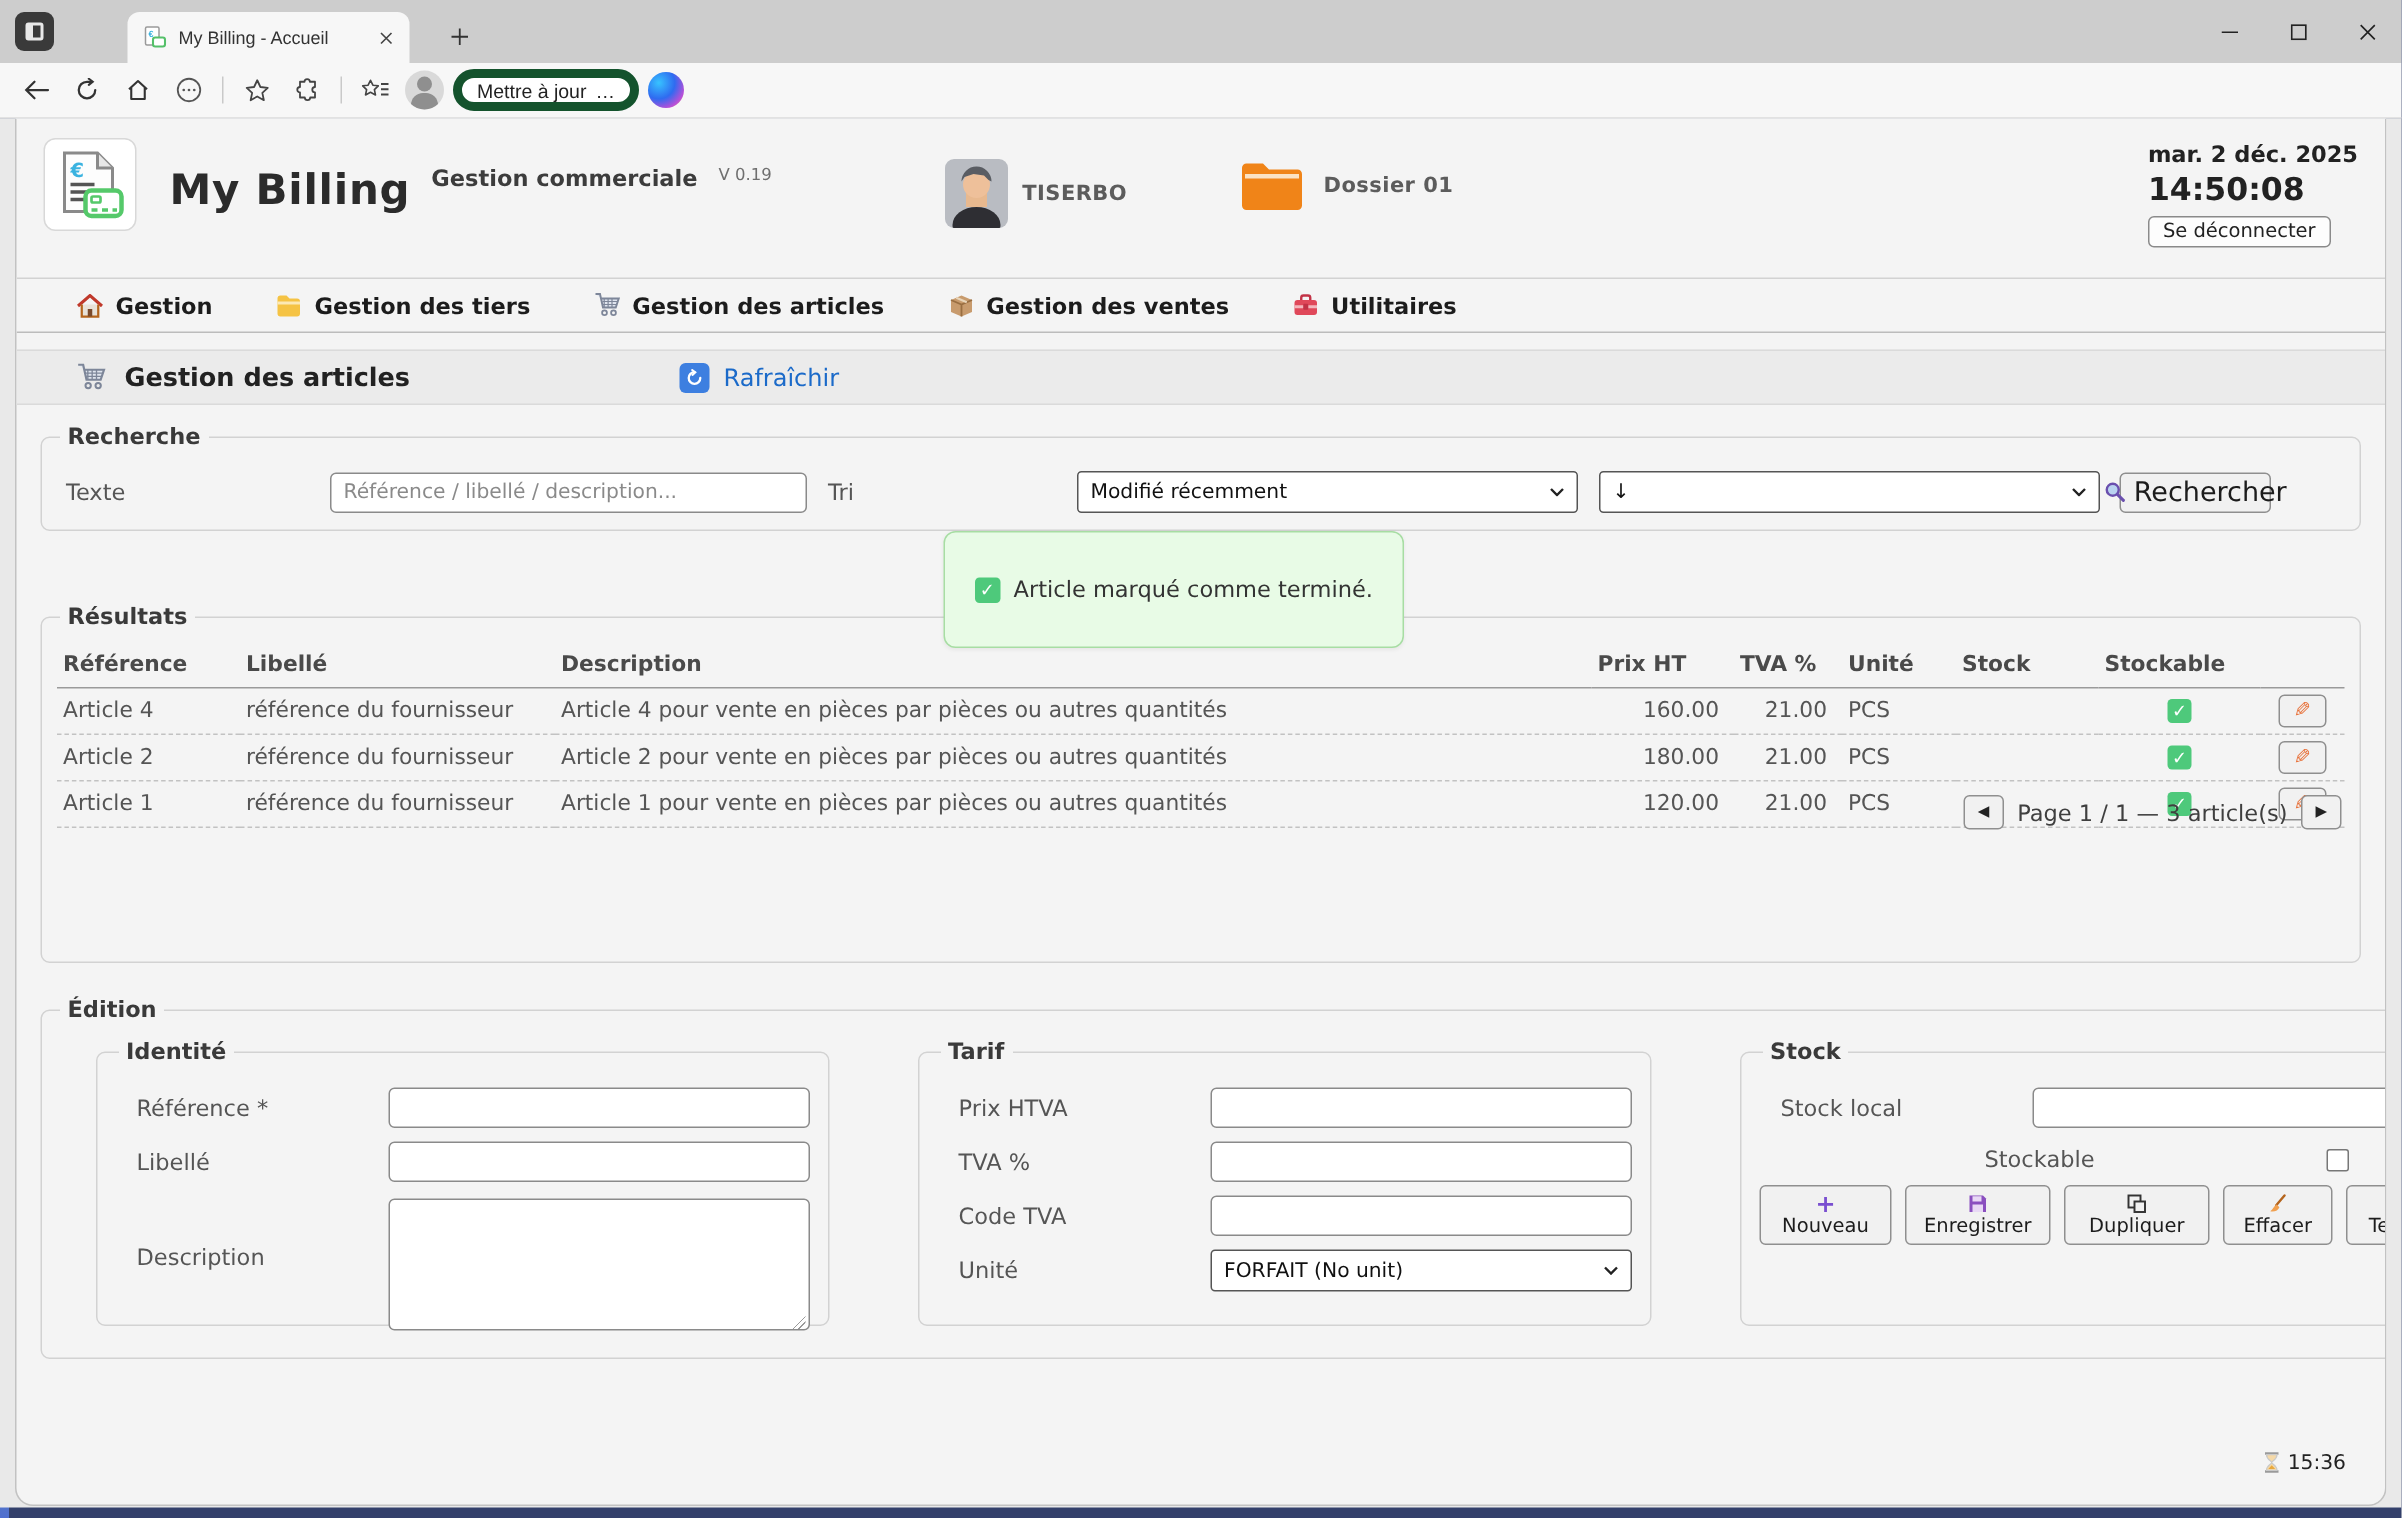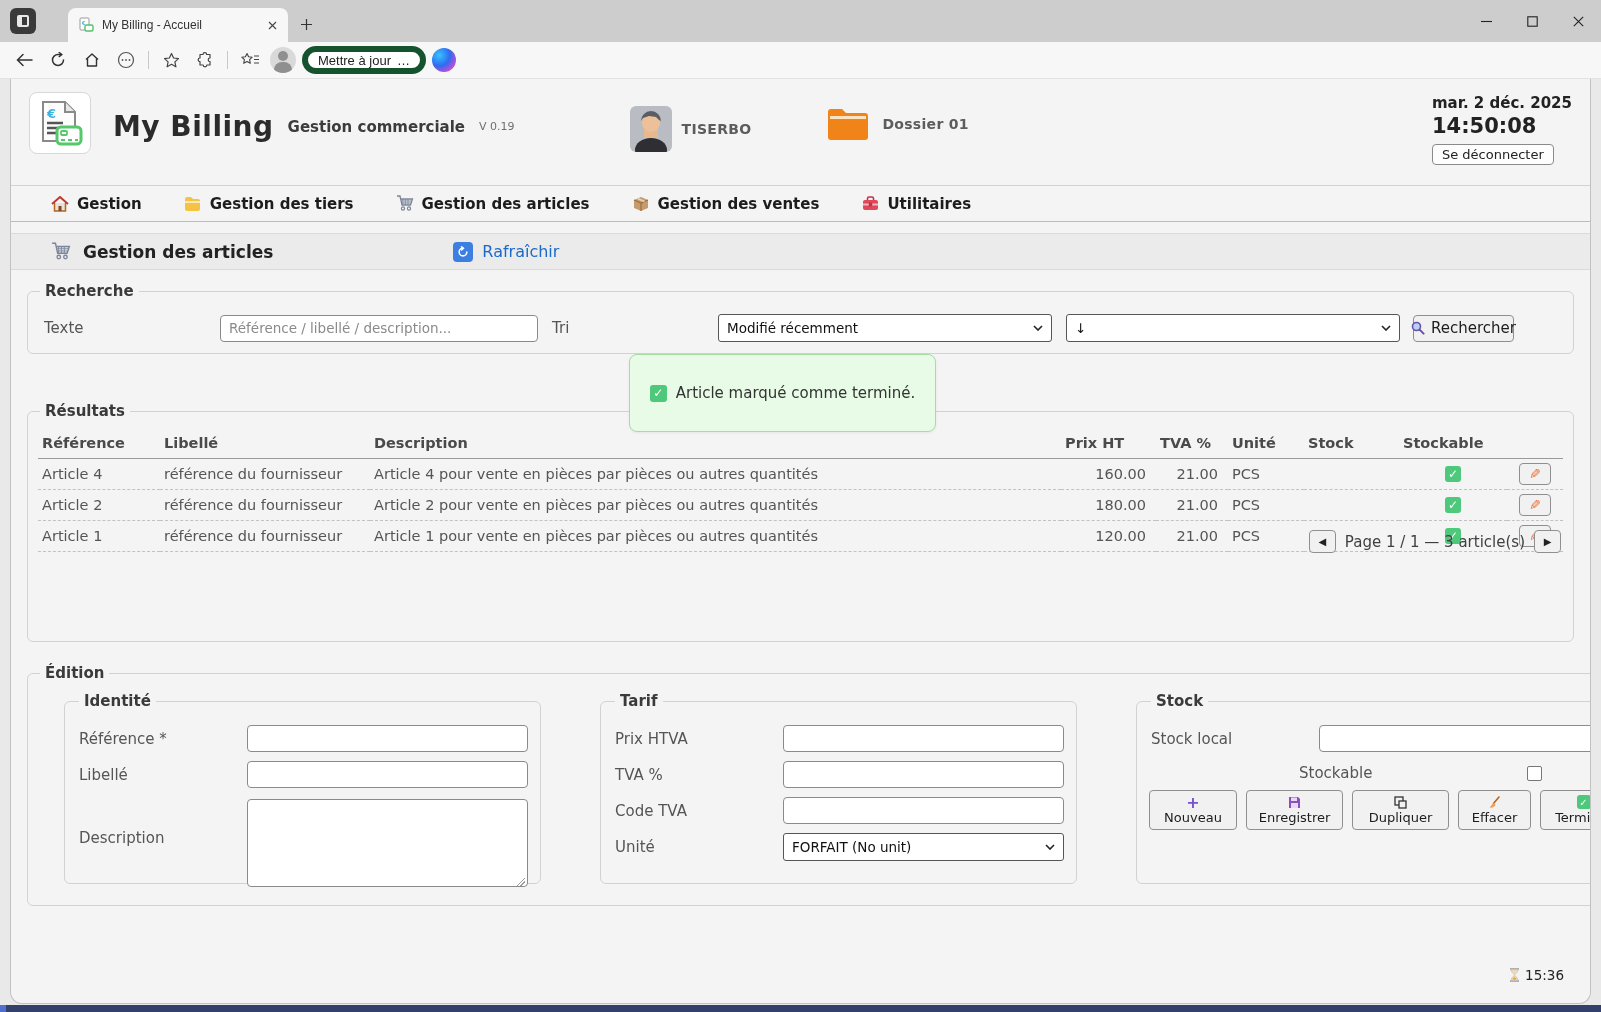--- a/index.html
+++ b/index.html
@@ -10,21 +10,21 @@
       linear-gradient(180deg,#b84fd0 0%, #8cc24f 40%, #4f6fd0 100%) 0 740px / 6px 272px no-repeat,
       #33406b;
   }
   .chrome { font-family:"Liberation Sans", sans-serif; }
 
   
   .titlebar { height:42px; background:#cdcdcd; display:flex; align-items:flex-end; position:relative; }
   .tab-actions { width:26px; height:26px; margin:0 0 8px 10px; background:#3a3a3a; border-radius:6px;
     display:flex; align-items:center; justify-content:center; }
   .tab-actions .inner { width:12px; height:12px; border:2px solid #e8e8e8; border-radius:2px; border-left-width:5px; }
-  .tab { position:absolute; left:68px; bottom:0; width:220px; height:34px; background:#f7f7f7;
+  .tab { position:absolute; left:85px; bottom:0; width:188px; height:34px; background:#f7f7f7;
     border-radius:8px 8px 0 0; display:flex; align-items:center; padding:0 8px 0 10px; gap:8px; }
   .tab-title { font-size:12px; color:#333; flex:1; white-space:nowrap; overflow:hidden; }
   .tab-close { width:16px; height:16px; display:flex; align-items:center; justify-content:center; border-radius:3px; }
   .newtab { position:absolute; left:296px; bottom:8px; width:20px; height:20px; display:flex; align-items:center; justify-content:center; }
   .wincontrols { position:absolute; right:0; top:0; height:42px; display:flex; }
   .winbtn { width:46px; height:42px; display:flex; align-items:center; justify-content:center; }
 
   
   .toolbar { height:37px; background:#f7f7f7; display:flex; align-items:center; padding:0 10px; gap:6px; border-bottom:1px solid #e2e2e2; }
   .tbtn { width:28px; height:28px; display:flex; align-items:center; justify-content:center; border-radius:5px; flex:none; }
@@ -42,21 +42,21 @@
 
   
   .app-viewport { height:926px; background:#e9e9e9; padding:0 10px; }
   .app { position:relative; height:925px; background:#f4f4f4; border:1px solid #c2c2c2; border-top:none;
     border-radius:0 0 12px 12px; overflow:hidden; }
 
   
   .app-header { display:flex; align-items:flex-start; padding:13px 18px 0 18px; height:100px; }
   .logo-box { width:62px; height:62px; background:#fff; border:1px solid #d8d8d8; border-radius:8px;
     display:flex; align-items:center; justify-content:center; }
-  .app-title-group { margin-left:22px; display:flex; align-items:center; gap:14px; padding-top:18px; }
+  .app-title-group { margin-left:22px; display:flex; align-items:flex-start; gap:14px; padding-top:18px; }
   .app-title { font-size:28px; font-weight:bold; color:#2b2b2b; letter-spacing:0.5px; }
   .app-subtitle { font-size:15px; font-weight:bold; color:#3c3c3c; }
   .app-version { font-size:11px; color:#6f6f6f; }
   .header-user { display:flex; align-items:center; gap:10px; margin-left:115px; padding-top:14px; }
   .header-dossier { display:flex; align-items:center; gap:12px; margin-left:75px; padding-top:14px; }
   .header-chip-label { font-size:14px; font-weight:bold; color:#5c5c5c; letter-spacing:0.3px; }
   .person-avatar { width:42px; height:46px; border-radius:6px; overflow:hidden; }
   .header-right { margin-left:auto; text-align:left; padding-top:2px; }
   .header-date { font-size:15px; font-weight:bold; color:#222; }
   .header-time { font-size:21px; font-weight:bold; color:#222; margin-top:2px; }
@@ -88,21 +88,21 @@
     font-family:"DejaVu Sans", sans-serif; font-size:13.5px; color:#222; padding:0 8px; }
   .search-input { width:318px; }
   .search-input::placeholder { color:#8a8a8a; }
   .selectbox { height:28px; background:#fff; border:1px solid #555; border-radius:3px; display:flex;
     align-items:center; padding:0 8px; font-size:13.5px; color:#111; position:relative; }
   .selectbox .chev { margin-left:auto; }
   .sel-sort { width:334px; }
   .sel-dir { width:334px; margin-left:14px; }
   .btn { background:#f1f1f1; border:1px solid #8f8f8f; border-radius:4px; color:#1c1c1c;
     font-family:"DejaVu Sans", sans-serif; display:flex; align-items:center; justify-content:center; }
-  .search-btn { height:27px; width:101px; margin-left:13px; gap:6px; font-size:15px; }
+  .search-btn { height:27px; width:101px; margin-left:13px; gap:6px; font-size:18px; }
 
   
   .toast { position:absolute; left:618px; top:275px; width:307px; height:78px; background:#e8fbe6;
     border:1px solid #a7dda3; border-radius:8px; display:flex; align-items:center; justify-content:center;
     gap:9px; z-index:20; box-shadow:0 1px 3px rgba(0,0,0,0.06); }
   .toast-text { font-size:15px; color:#333; }
   .check-sq { width:17px; height:17px; background:#4ec97b; border-radius:3px; color:#fff; font-size:12px;
     display:flex; align-items:center; justify-content:center; flex:none; }
 
   
@@ -119,21 +119,21 @@
   .edit-btn { width:32px; height:22px; margin:0 auto; font-size:13px; }
   .pencil { color:#e8713a; font-size:14px; transform:scaleX(-1); display:inline-block; }
   .pagination { position:absolute; right:12px; bottom:88px; display:flex; align-items:center; gap:9px;
     font-size:15px; color:#3f3f3f; }
   .page-btn { width:27px; height:23px; font-size:10px; color:#222; }
 
   
   .fs-edition { margin-top:22px; height:242px; }
   .edition-cols { display:flex; gap:27px; margin-top:4px; padding-left:10px; }
   .inner-fs { border:1px solid #d2d2d2; border-radius:6px; padding:6px 12px 10px 12px; width:476px; height:192px; }
-  .frm-row { display:flex; align-items:center; margin-top:9px; }
+  .frm-row { display:flex; align-items:center; margin-top:9px;margin-left:12px; }
   .frm-row.top { align-items:flex-start; }
   .id-label { width:170px; font-size:15px; color:#555; padding-left:2px; }
   .id-input { width:281px; }
   .ta-wrap { position:relative; width:281px; }
   textarea { width:281px; height:88px; background:#fff; border:1px solid #8a8a8a; border-radius:4px; resize:none;
     font-family:"DejaVu Sans", sans-serif; font-size:13.5px; padding:4px 8px; }
   .resize-grip { position:absolute; right:3px; bottom:5px; width:9px; height:9px;
     background:linear-gradient(135deg, transparent 50%, #9a9a9a 50%, #9a9a9a 57%, transparent 57%, transparent 72%, #9a9a9a 72%, #9a9a9a 79%, transparent 79%); }
   .unit-select { width:281px; }
   .stockable-row { margin-top:12px; padding-left:150px; display:flex; align-items:center; }

